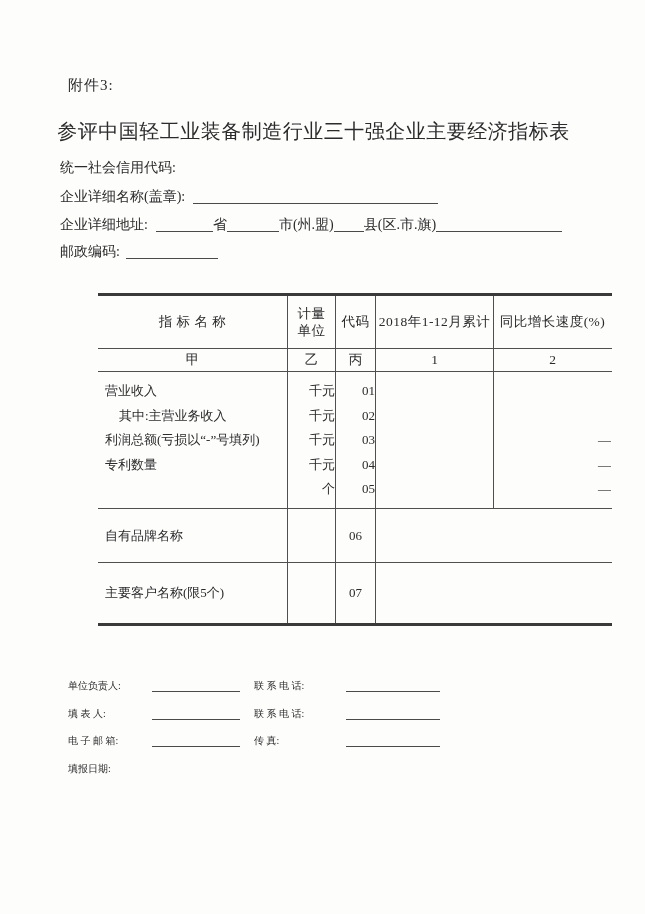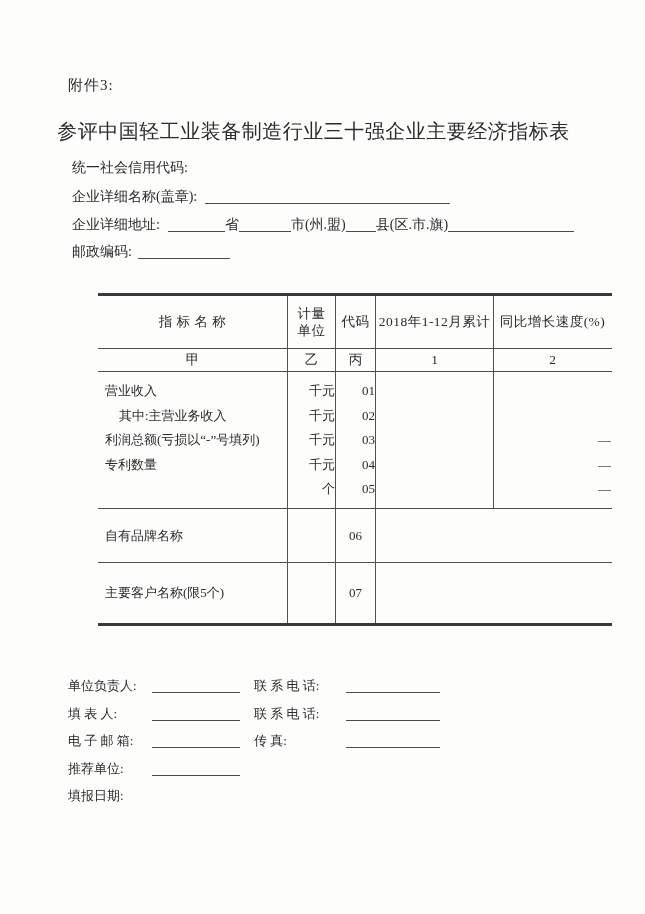--- a/index.html
+++ b/index.html
@@ -16,21 +16,21 @@
     background:var(--paper);
     font-family:"Liberation Serif","DejaVu Serif",serif;
     color:var(--ink);
     overflow:hidden;
   }
   
   .attach{position:absolute;left:68px;top:76px;font-size:15px;letter-spacing:1px;}
   .doc-title{position:absolute;left:0;top:118px;width:627px;text-align:center;
     font-size:20px;letter-spacing:0.5px;white-space:nowrap;}
   
-  .iline{position:absolute;left:72px;font-size:14px;white-space:nowrap;}
+  .iline{position:absolute;left:60px;font-size:14px;white-space:nowrap;}
   .il1{top:159px;}
   .il2{top:188px;}
   .il3{top:216px;}
   .il4{top:243px;}
   .blank{display:inline-block;border-bottom:1px solid #4a4a4a;height:15px;vertical-align:-3px;}
   .b-name{width:245px;margin-left:8px;}
   .b-addr1{width:57px;margin-left:8px;}
   .b-addr2{width:52px;}
   .b-addr3{width:30px;}
   .b-addr4{width:126px;}
@@ -58,21 +58,21 @@
   .dline{height:24.6px;line-height:24.6px;white-space:nowrap;}
   .col-name .dline{padding-left:7px;}
   .dline.indent{padding-left:21px;}
   .col-c .dline{text-align:right;padding-left:0;}
   .r06{height:54px;}
   .r07{height:61px;}
   .r06 > div,.r07 > div{display:flex;align-items:center;overflow:hidden;}
   .cell-name{padding-left:7px;}
   .cell-center{justify-content:center;}
   
-  .footer{position:absolute;left:68px;top:672px;font-size:13px;}
+  .footer{position:absolute;left:68px;top:672px;font-size:10px;}
   .frow{height:27.6px;line-height:27.6px;white-space:nowrap;}
   .flabel{display:inline-block;}
   .fl-left{width:84px;}
   .fl-right{width:92px;}
   .fu-left{width:88px;}
   .fu-right{width:94px;}
   .fgap{display:inline-block;width:14px;}
 </style>
 </head>
 <body>
@@ -172,20 +172,17 @@
     <div class="frow">
       <span class="flabel fl-left">单位负责人:</span><span class="blank fu-left"></span><span class="fgap"></span><span class="flabel fl-right">联 系 电 话:</span><span class="blank fu-right"></span>
     </div>
     <div class="frow">
       <span class="flabel fl-left">填  表  人:</span><span class="blank fu-left"></span><span class="fgap"></span><span class="flabel fl-right">联 系 电 话:</span><span class="blank fu-right"></span>
     </div>
     <div class="frow">
       <span class="flabel fl-left">电 子 邮 箱:</span><span class="blank fu-left"></span><span class="fgap"></span><span class="flabel fl-right">传    真:</span><span class="blank fu-right"></span>
     </div>
     <div class="frow">
-      <span class="flabel fl-left">推荐单位:</span><span class="blank fu-left"></span>
-    </div>
-    <div class="frow">
       <span class="flabel fl-left">填报日期:</span>
     </div>
   </div>
 
 </div>
 
 </body></html>

